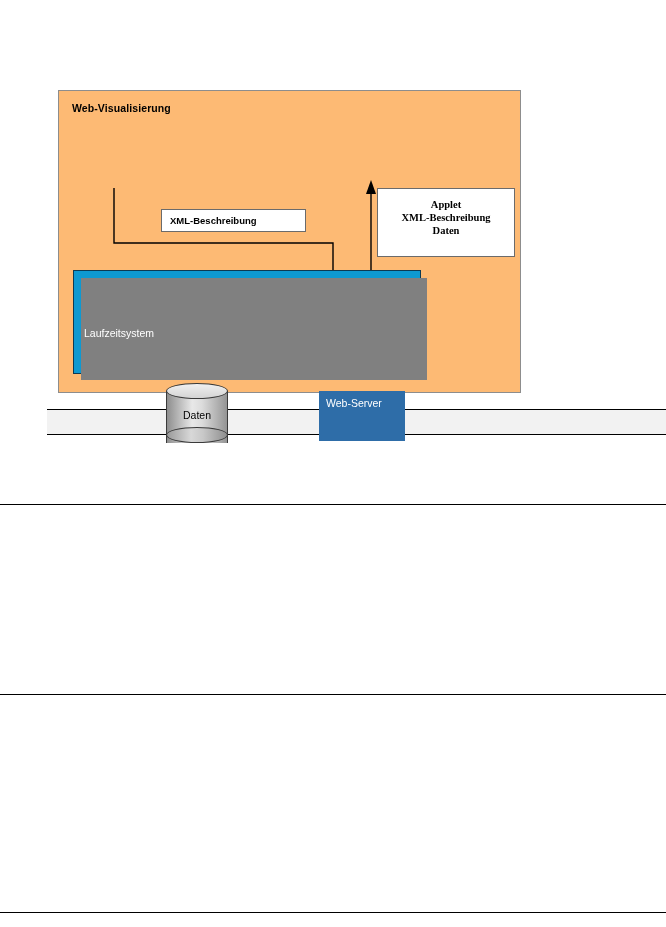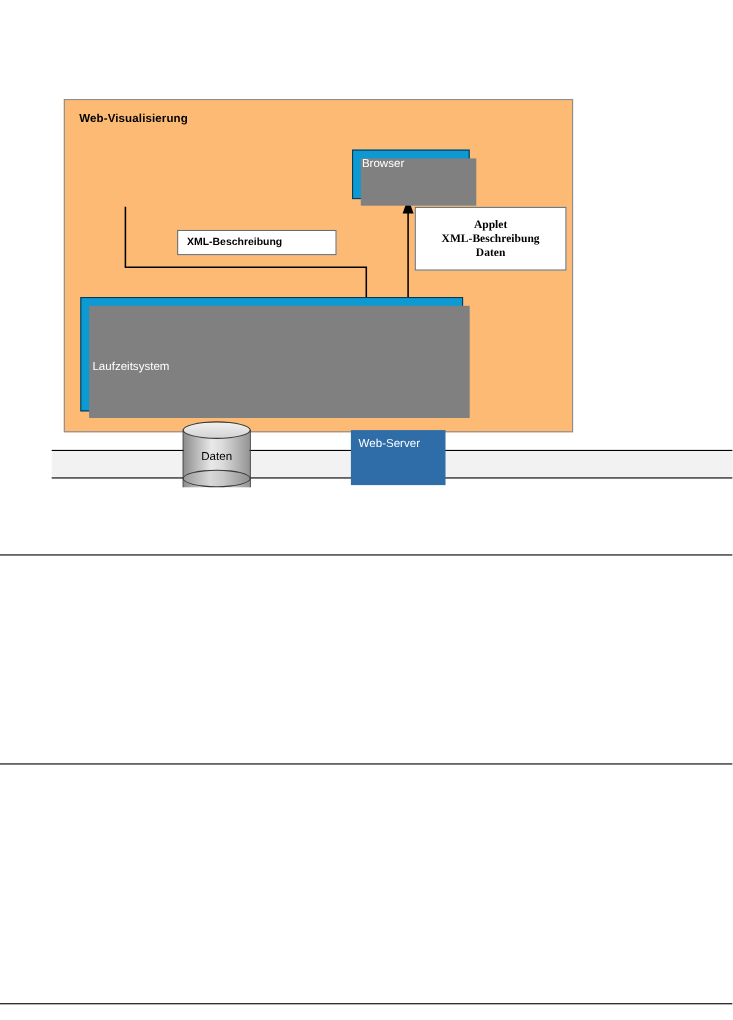--- a/index.html
+++ b/index.html
@@ -169,21 +169,21 @@
     left: 8px;
     top: 5px;
     font-size: 9.5px;
     font-weight: bold;
     color: #000000;
   }
   #box-applet {
     left: 318px;
     top: 97px;
     width: 138px;
-    height: 58px;
+    height: 69px;
   }
   #box-applet > .label {
     position: absolute;
     left: 0;
     right: 0;
     top: 9px;
     text-align: center;
     font-family: "Liberation Serif", serif;
     font-weight: bold;
     font-size: 10.5px;
@@ -287,23 +287,20 @@
     </g>
 
     <g>
       <path class="conn-line" d="M 170 237 L 235 237"></path>
       <polygon class="conn-arrow-fill" points="162,237 176,232 176,242"></polygon>
       <polygon class="conn-arrow-fill" points="243,237 229,232 229,242"></polygon>
     </g>
   </svg>
 
 
-  <div class="shadow-box" id="box-browser">
-    <span class="label">Browser</span>
-  </div>
 
   <div class="white-box" id="box-xml">
     <span class="label">XML-Beschreibung</span>
   </div>
 
   <div class="white-box" id="box-applet">
     <span class="label">Applet
 XML-Beschreibung
 Daten</span>
   </div>

